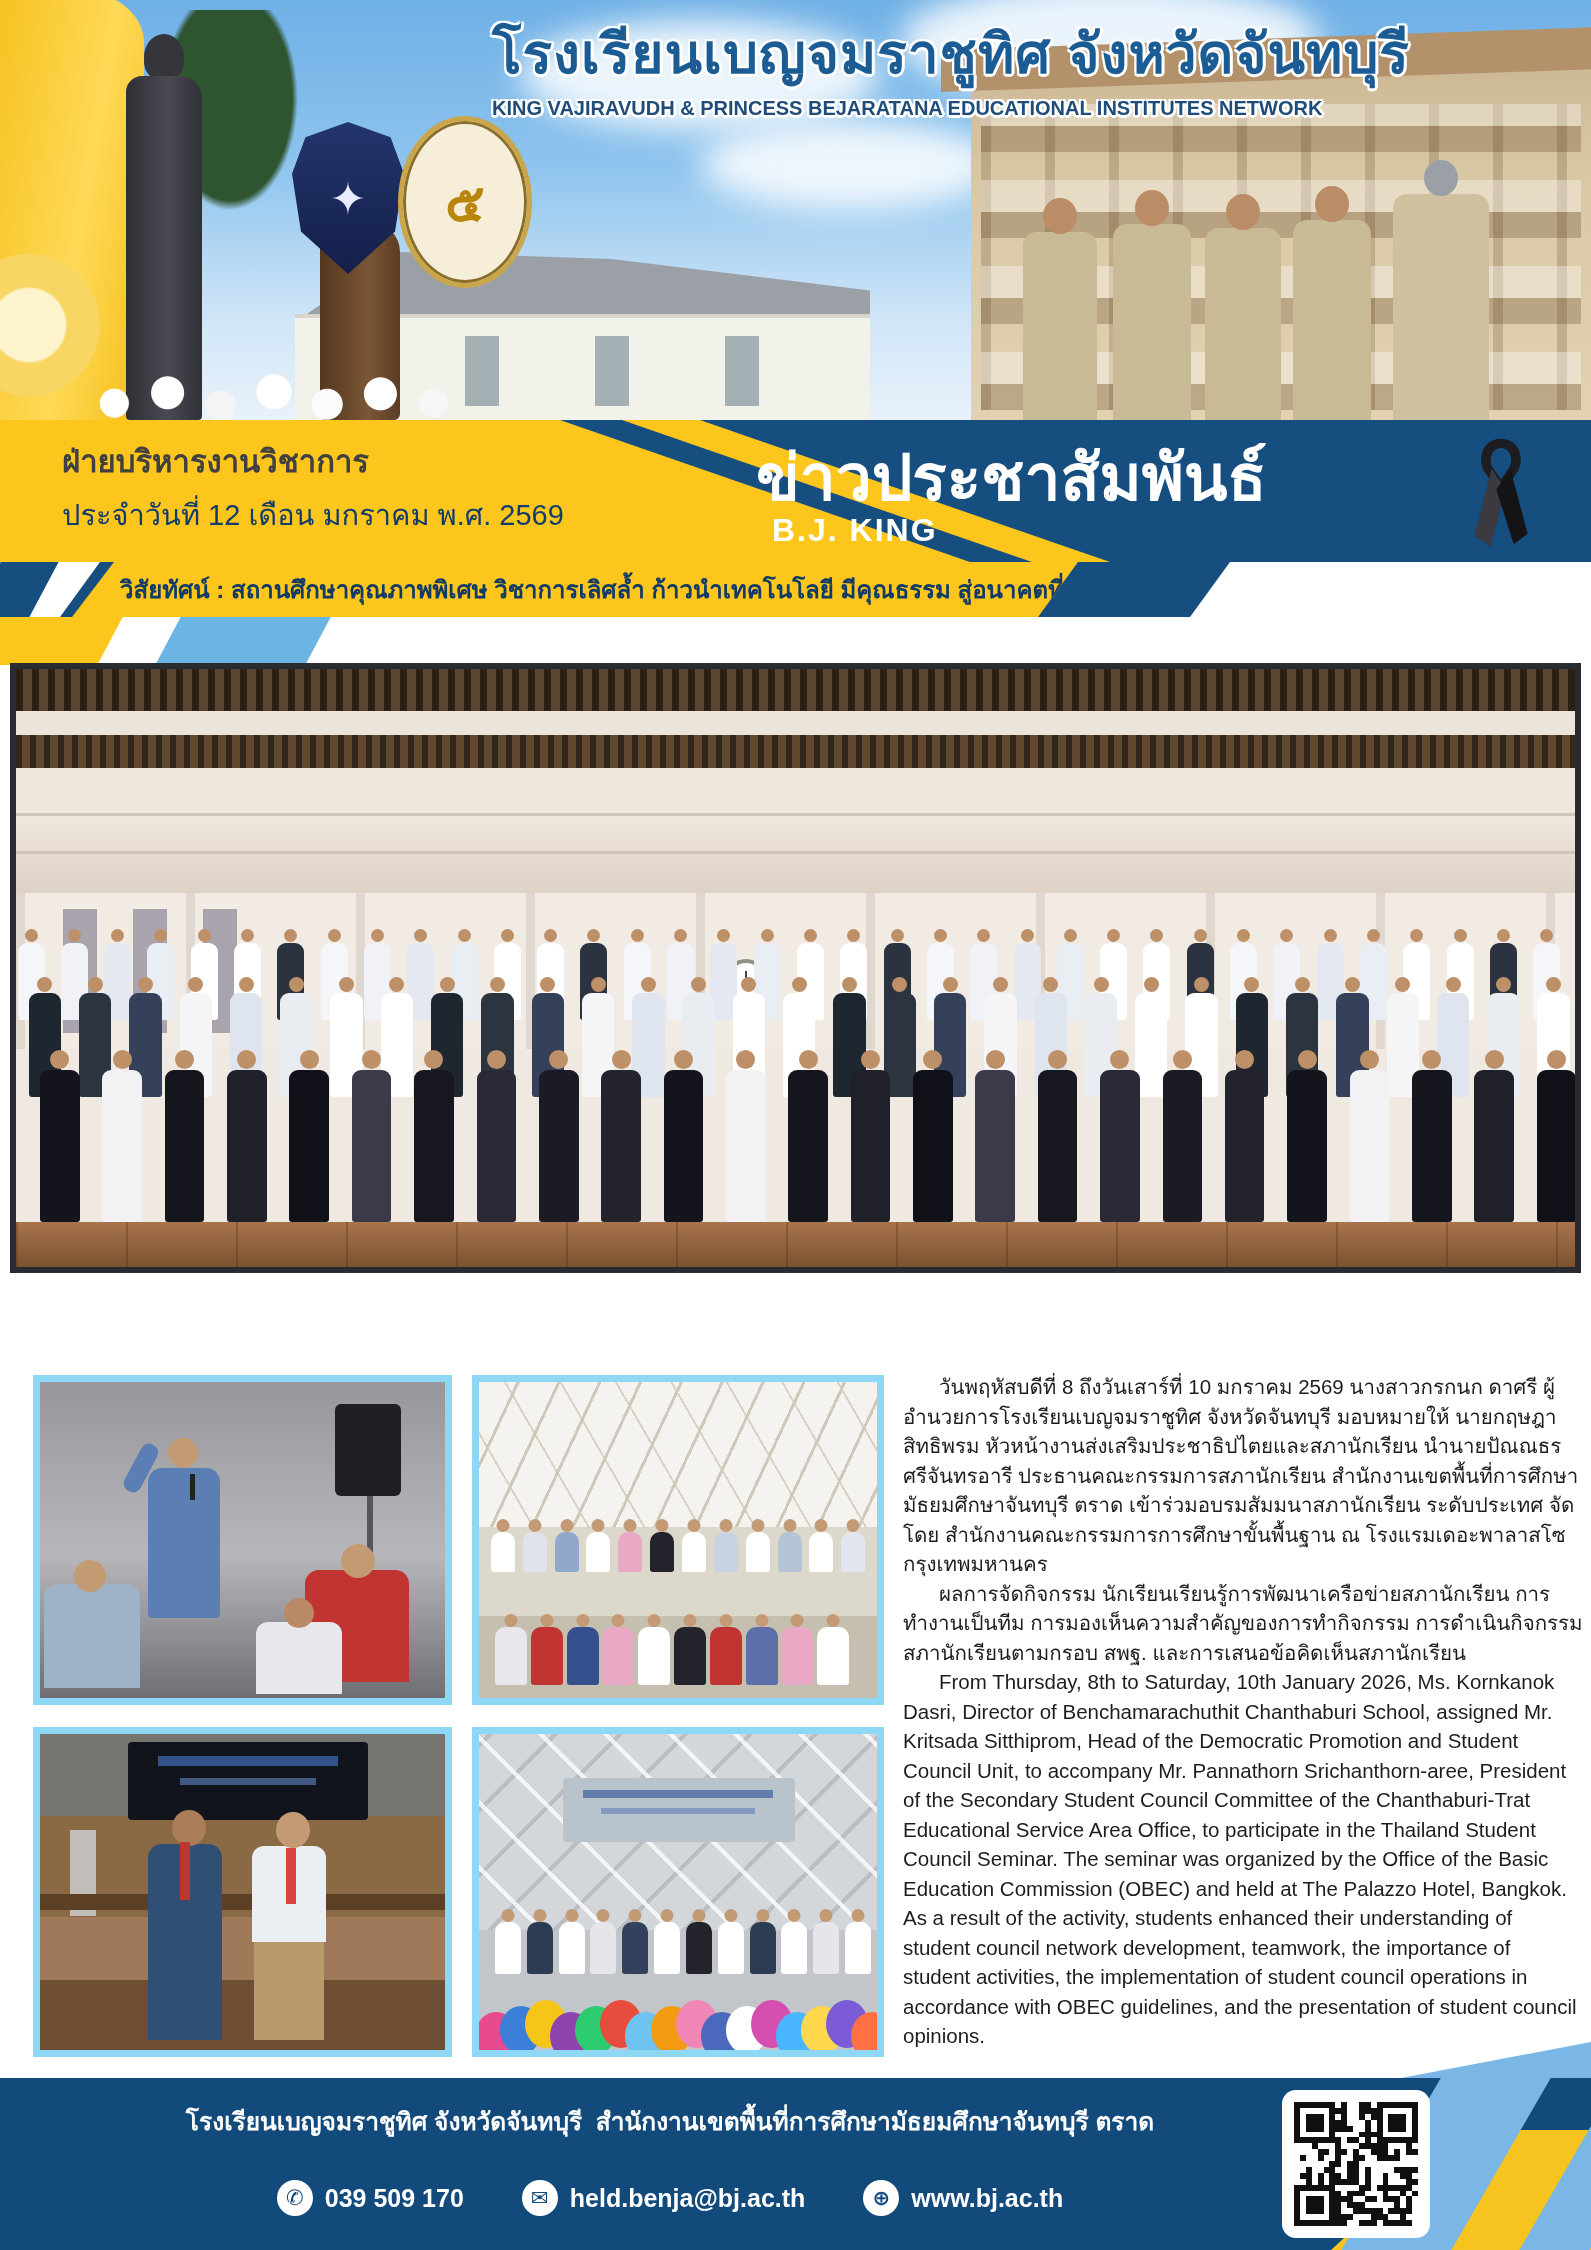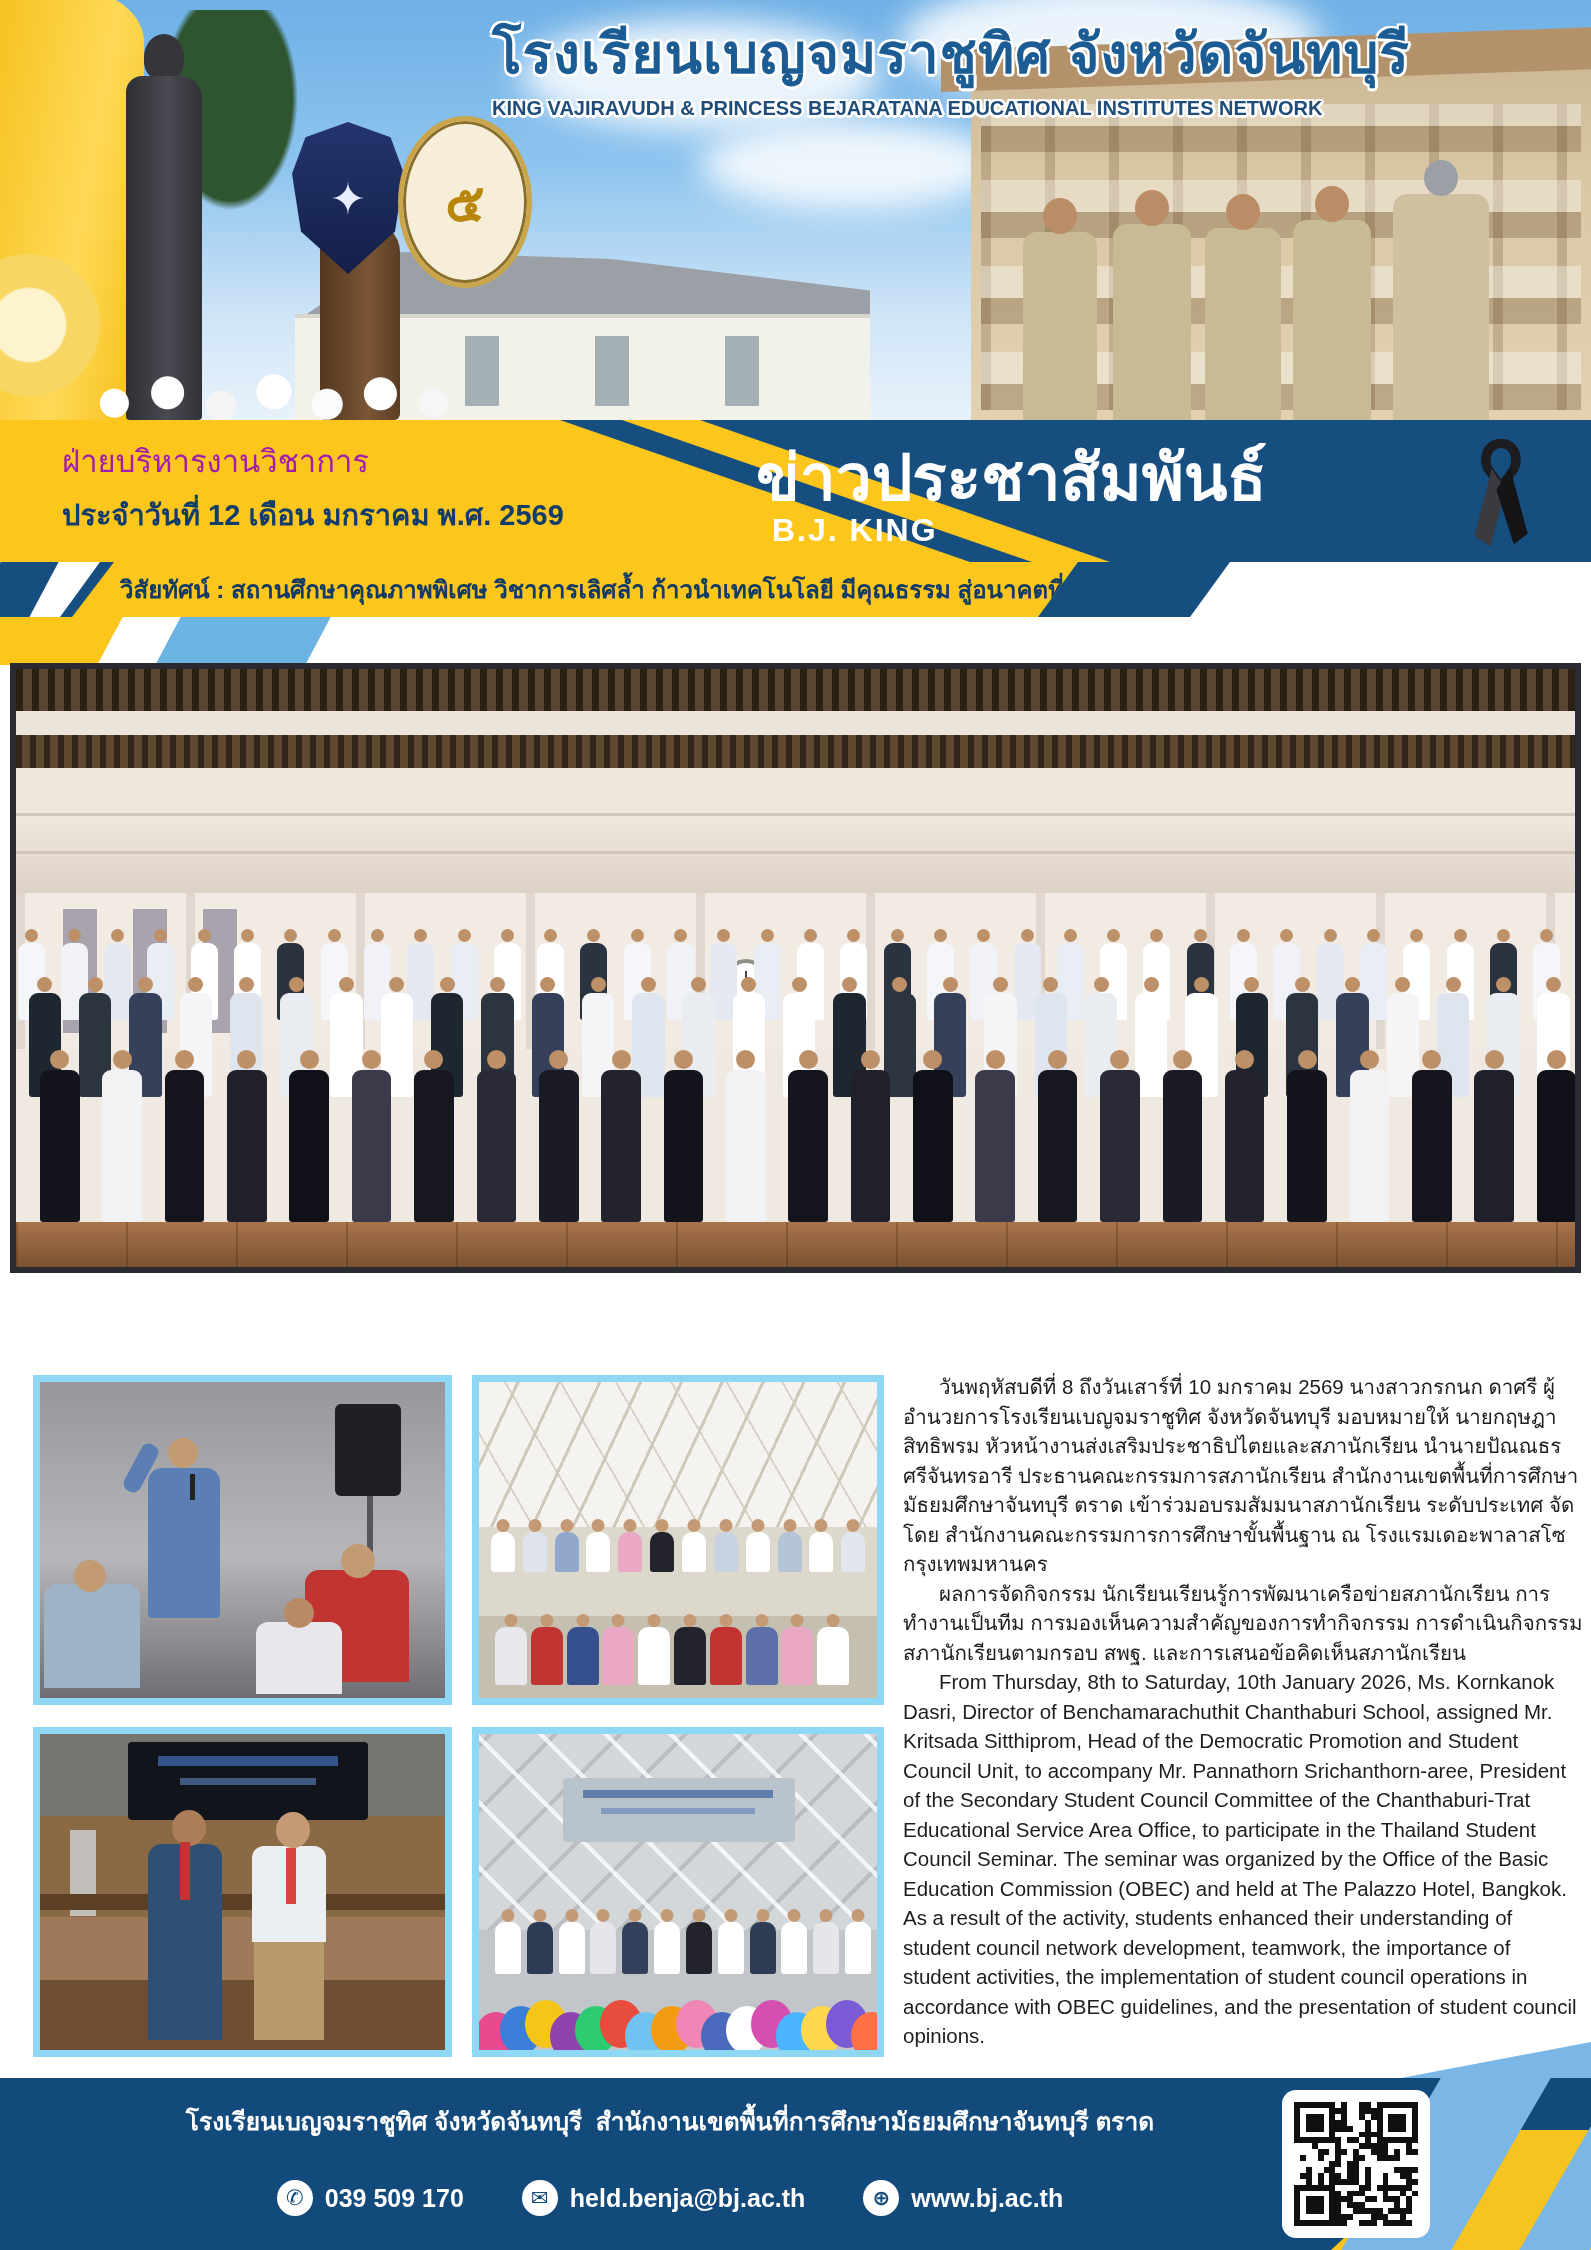--- a/index.html
+++ b/index.html
@@ -30,22 +30,22 @@
 .tp::before{content:'';position:absolute;left:50%;transform:translateX(-50%);top:-34px;width:34px;height:36px;border-radius:50%;background:#bb8d66}
 .tp.gray::before{background:#9aa0a6}
 .h-title{position:absolute;left:492px;top:26px;width:1080px;color:#1c5c94;font-weight:bold;line-height:1.05;text-shadow:2px 2px 0 #fff,-2px -2px 0 #fff,2px -2px 0 #fff,-2px 2px 0 #fff,0 3px 0 #fff,3px 0 0 #fff}
 .h-title .th{font-size:55px;letter-spacing:1px}
 .h-title .en{font-size:30px;margin-top:16px;letter-spacing:.5px}
 .h-title .net{font-size:20px;margin-top:14px;color:#1f4c78}
 
 .banner{position:absolute;left:0;top:420px;width:1591px;height:142px;background:#fcc61d;overflow:hidden}
 .bp{position:absolute;left:0;top:0;width:1591px;height:142px;background:#174e80;clip-path:polygon(700px 0,1591px 0,1591px 142px,1110px 142px)}
 .bstripe{position:absolute;left:0;top:0;width:1591px;height:142px;background:#174e80;clip-path:polygon(560px 0,622px 0,1032px 142px,970px 142px)}
-.dept{position:absolute;left:62px;top:16px;font-size:31px;font-weight:normal;color:#a21caf}
-.dateline{position:absolute;left:62px;top:72px;font-size:29px;font-weight:bold;color:#123c6b}
+.dept{position:absolute;left:62px;top:16px;font-size:31px;font-weight:bold;color:#404040}
+.dateline{position:absolute;left:62px;top:72px;font-size:29px;font-weight:normal;color:#123c6b}
 .news-th{position:absolute;left:756px;top:6px;font-size:64px;font-weight:bold;color:#fff}
 .news-en{position:absolute;left:772px;top:92px;font-size:32px;font-weight:bold;color:#fff;letter-spacing:2px}
 .ribbon{position:absolute;left:1462px;top:14px;width:78px;height:116px}
 
 .vision-navy{position:absolute;left:60px;top:562px;width:1170px;height:55px;background:#174e80;clip-path:polygon(40px 0,100% 0,calc(100% - 40px) 100%,0 100%)}
 .vision-yel{position:absolute;left:72px;top:562px;width:1006px;height:55px;background:#fcc61d;clip-path:polygon(42px 0,100% 0,calc(100% - 40px) 100%,0 100%);display:flex;align-items:center}
 .vision-yel span{margin-left:48px;font-size:24px;font-weight:bold;color:#123a66;white-space:nowrap}
 .id-blue{position:absolute;left:168px;top:617px;width:150px;height:48px;background:#6cb4e4;transform:skewX(-28deg)}
 .id-navy{position:absolute;left:252px;top:617px;width:1120px;height:48px;background:#174e80;clip-path:polygon(34px 0,100% 0,calc(100% - 34px) 100%,0 100%);display:flex;align-items:center}
 .id-navy span{margin-left:70px;font-size:25px;font-weight:bold;color:#fff;white-space:nowrap}

